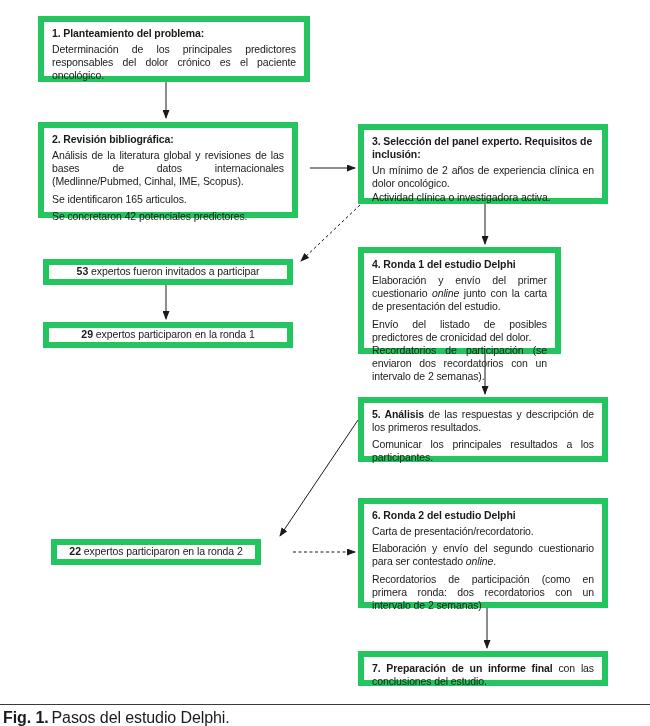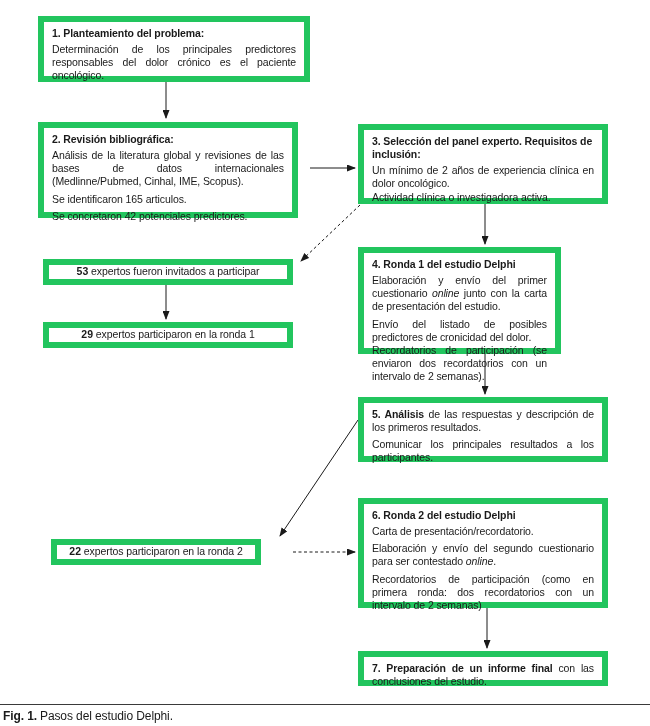--- a/index.html
+++ b/index.html
@@ -11,21 +11,21 @@
   .box p{margin:0 0 4px 0;text-align:justify;}
   .box p.tight{margin-bottom:0;}
   .box p:last-child{margin-bottom:0;}
   .small{display:flex;align-items:center;justify-content:center;text-align:center;
          padding:2px 6px;white-space:nowrap;}
   .small b{letter-spacing:0;}
   svg.arrows{position:absolute;left:0;top:0;width:650px;height:726px;pointer-events:none;}
   line.solid{stroke:#1a1a1a;stroke-width:1;}
   line.dashed{stroke:#1a1a1a;stroke-width:1;stroke-dasharray:3 2.5;}
   .rule{position:absolute;left:0;top:704px;width:650px;border-top:1px solid #3a3a3a;height:0;}
-  .caption{position:absolute;left:3px;top:709px;font-size:12px;letter-spacing:-0.1px;}
+  .caption{position:absolute;left:3px;top:709px;font-size:16px;letter-spacing:-0.1px;}
   .caption b{margin-right:3px;}
   i{font-style:italic;margin-top:40px;}
 </style>
 </head>
 <body>
 
 <div class="stage">
 
   <svg class="arrows" viewBox="0 0 650 726">
     <defs>

